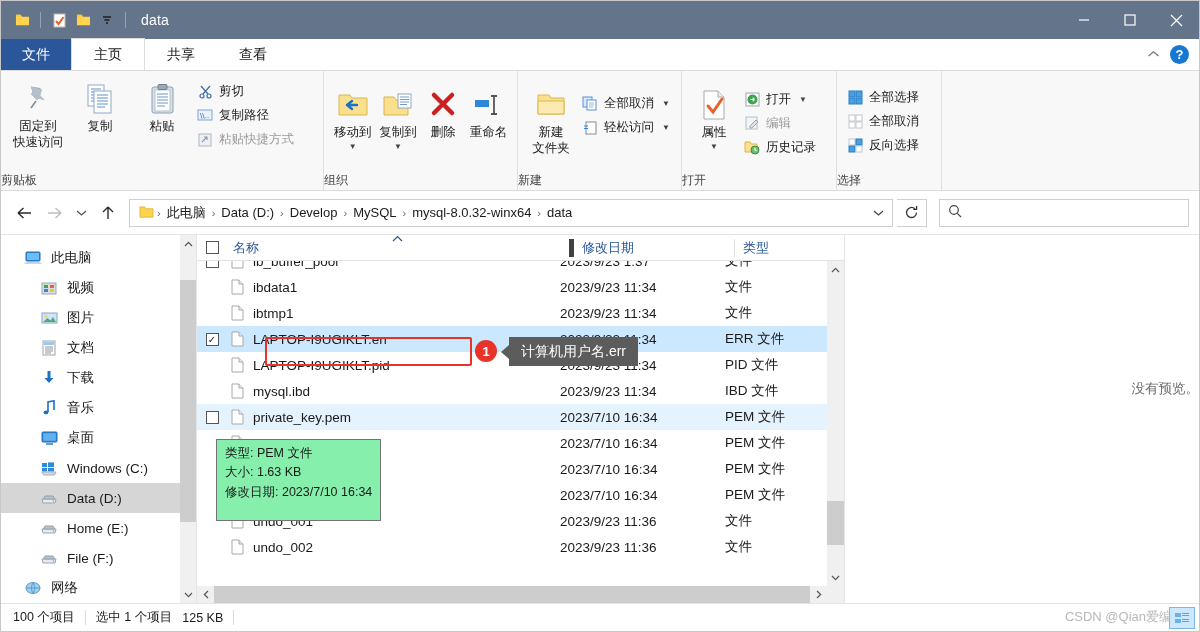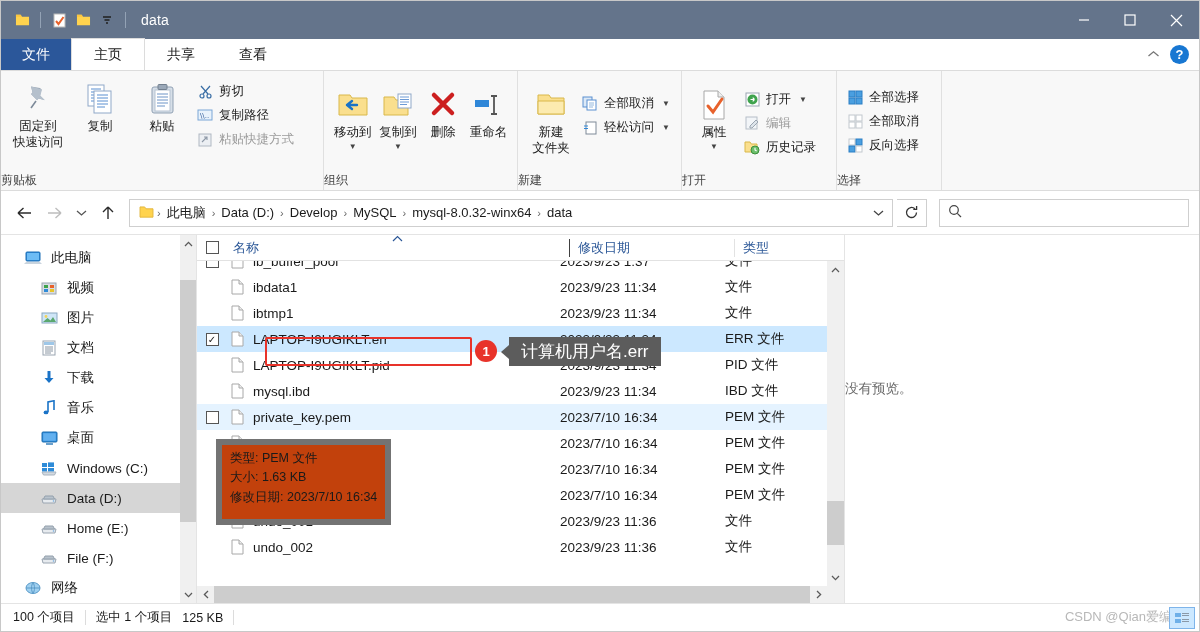--- a/index.html
+++ b/index.html
@@ -136,21 +136,21 @@
   
   .filepane { flex: 1; position: relative; overflow: hidden; background: #fff; }
   .colheader {
     height: 26px; display: flex; align-items: center; border-bottom: 1px solid #e2e2e2;
     font-size: 13px; color: #2b5797; position: relative; background: #fff;
   }
   .col-check { width: 30px; display: flex; align-items: center; justify-content: center; }
   .hdr-cb { width: 13px; height: 13px; border: 1px solid #555; background: #fff; }
   .col-name { flex: 1; padding-left: 6px; position: relative; }
   .sort-caret { position: absolute; left: 165px; top: -6px; color: #2b5797; font-size: 10px; }
-  .col-date { width: 165px; border-left: 1px solid #404040; padding-left: 8px; }
+  .col-date { width: 165px; border-left: 5px solid #404040; padding-left: 8px; }
   .col-type { width: 110px; border-left: 1px solid #e2e2e2; padding-left: 8px; }
 
   .rows { position: absolute; top: 26px; left: 0; right: 17px; bottom: 17px; overflow: hidden; }
   .row {
     height: 26px; display: flex; align-items: center; font-size: 13.5px; color: #1a1a1a;
     position: relative;
   }
   .row.selected { background: #cce8ff; }
   .row.hover { background: #e5f3ff; }
   .row-check { width: 30px; display: flex; align-items: center; justify-content: center; }
@@ -173,46 +173,46 @@
     position: absolute; left: 0; right: 0; bottom: 0; height: 17px; background: #f0f0f0;
     display: flex; align-items: center;
   }
   .fp-harrow { width: 17px; height: 17px; display: flex; align-items: center;
                justify-content: center; color: #606060; font-size: 9px; }
   .fp-hthumb { position: absolute; height: 17px; background: #cdcdcd; }
 
   
   .preview {
     width: 355px; border-left: 1px solid #e4e4e4; background: #fff;
-    display: flex; align-items: center; justify-content: flex-start;
+    display: flex; align-items: center; justify-content: flex-end;
   }
   .preview-text { font-size: 13.5px; color: #6a6a6a; margin-bottom: 60px; }
 
   
   .red-box {
     position: absolute; border: 2.5px solid #e8332a; border-radius: 2px;
     pointer-events: none;
   }
   .badge {
     position: absolute; width: 22px; height: 22px; border-radius: 50%;
     background: #e8332a; color: #fff; font-size: 13px; font-weight: bold;
     display: flex; align-items: center; justify-content: center;
   }
   .dark-tip {
-    position: absolute; background: #5c5c5c; color: #fff; font-size: 17px;
+    position: absolute; background: #5c5c5c; color: #fff; font-size: 14px;
     padding: 5px 12px; display: flex; align-items: center; white-space: nowrap;
   }
   .dark-tip::before {
     content: ""; position: absolute; left: -8px; top: 50%; margin-top: -7px;
     border-top: 7px solid transparent; border-bottom: 7px solid transparent;
     border-right: 8px solid #5c5c5c;
   }
   .hover-tip {
-    position: absolute; background: #c2410c; border: 6px solid #737373;
-    font-size: 12.5px; color: #1a1a1a; padding: 4px 8px 12px; line-height: 1.55;
+    position: absolute; background: #86efac; border: 1px solid #737373;
+    font-size: 12.5px; color: #1a1a1a; padding: 4px 8px 18px; line-height: 1.55;
     white-space: nowrap; z-index: 30;
   }
 
   
   .statusbar {
     position: absolute; left: 0; right: 0; bottom: 0; height: 28px;
     background: #fff; border-top: 1px solid #e4e4e4; display: flex; align-items: center;
     padding-left: 12px; font-size: 12.5px; color: #1a1a1a; gap: 0;
   }
   .st-item { padding-right: 10px; }

